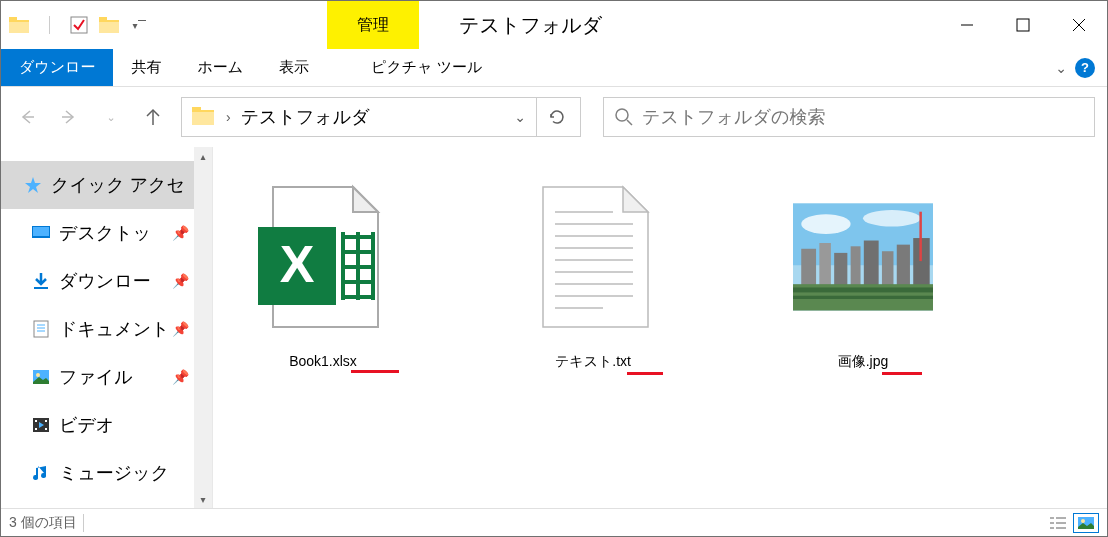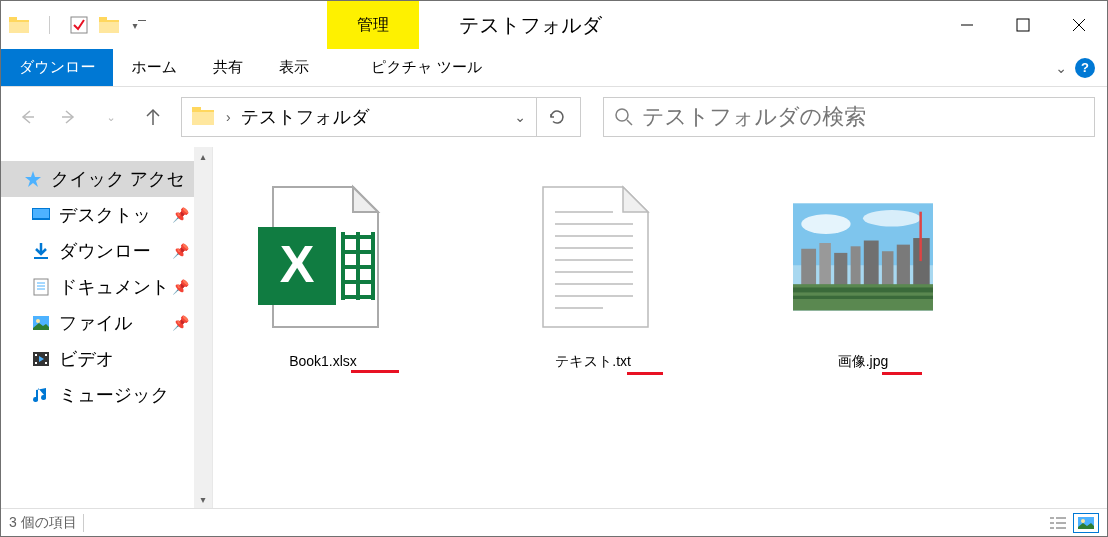--- a/index.html
+++ b/index.html
@@ -22,27 +22,27 @@
 .nav-row { display: flex; align-items: center; padding: 10px 12px; gap: 14px; }
 .nav-arrow { width: 28px; height: 28px; display: flex; align-items: center; justify-content: center; color: #606060; }
 .nav-arrow.disabled { color: #bababa; }
 .addr-bar { flex: 1; max-width: 400px; display: flex; align-items: center; border: 1px solid #ccc; height: 40px; padding: 0 4px; }
 .addr-folder-icon { width: 24px; margin: 0 6px; }
 .addr-chev { color: #606060; padding: 0 4px; }
 .addr-text { flex: 1; font-size: 18px; padding-left: 6px; }
 .addr-drop { padding: 0 10px; color: #606060; }
 .refresh-btn { width: 40px; height: 40px; border-left: 1px solid #ccc; display: flex; align-items: center; justify-content: center; }
 .search-bar { flex: 1; border: 1px solid #ccc; height: 40px; display: flex; align-items: center; padding: 0 10px; margin-left: 8px; }
-.search-bar input { border: none; outline: none; font-size: 22px; flex: 1; color: #606060; }
+.search-bar input { border: none; outline: none; font-size: 18px; flex: 1; color: #606060; }
 .main-area { flex: 1; display: flex; min-height: 0; }
 .sidebar { width: 212px; border-right: 1px solid #e8e8e8; overflow: hidden; position: relative; }
 .sidebar-scrollbar { position: absolute; right: 0; top: 0; bottom: 0; width: 18px; background: #f0f0f0; display: flex; flex-direction: column; align-items: center; justify-content: space-between; }
 .scroll-arrow { width: 18px; height: 18px; display: flex; align-items: center; justify-content: center; color: #606060; font-size: 10px; }
 .sidebar-content { padding-top: 14px; }
-.sidebar-item { display: flex; align-items: center; height: 36px; font-size: 18px; padding-left: 30px; white-space: nowrap; overflow: hidden; }
+.sidebar-item { display: flex; align-items: center; height: 48px; font-size: 18px; padding-left: 30px; white-space: nowrap; overflow: hidden; }
 .sidebar-item.header { background: #d8d8d8; padding-left: 22px; }
 .sidebar-item .pin { margin-left: auto; margin-right: 22px; color: #888; font-size: 14px; }
 .sb-icon { width: 20px; height: 20px; margin-right: 8px; flex-shrink: 0; }
 .files-area { flex: 1; padding: 30px 20px; display: flex; gap: 90px; align-items: flex-start; }
 .file-item { display: flex; flex-direction: column; align-items: center; width: 180px; }
 .file-icon { width: 140px; height: 160px; display: flex; align-items: center; justify-content: center; margin-bottom: 16px; }
 .file-label { font-size: 14px; text-align: center; position: relative; }
 .file-label .underline { position: absolute; height: 3px; background: #e81123; bottom: -4px; }
 .status-bar { height: 28px; border-top: 1px solid #e0e0e0; display: flex; align-items: center; padding: 0 8px; font-size: 14px; color: #606060; }
 .status-right { margin-left: auto; display: flex; gap: 2px; }
@@ -99,22 +99,22 @@
         <svg viewBox="0 0 14 14">
           <line x1="1" y1="1" x2="13" y2="13" stroke="#000" stroke-width="1"></line>
           <line x1="13" y1="1" x2="1" y2="13" stroke="#000" stroke-width="1"></line>
         </svg>
       </div>
   </div>
 </div>
 
 <div class="ribbon">
   <div class="ribbon-tab file">ダウンロー</div>
+  <div class="ribbon-tab">共有</div>
   <div class="ribbon-tab">ホーム</div>
-  <div class="ribbon-tab">共有</div>
   <div class="ribbon-tab">表示</div>
   <div class="ribbon-tab tool" style="margin-left:26px">ピクチャ ツール</div>
   <div class="ribbon-right">
     <div style="color:#606060">⌄</div>
     <div class="help-icon">?</div>
   </div>
 </div>
 
 <div class="nav-row">
   <div class="nav-arrow disabled">

